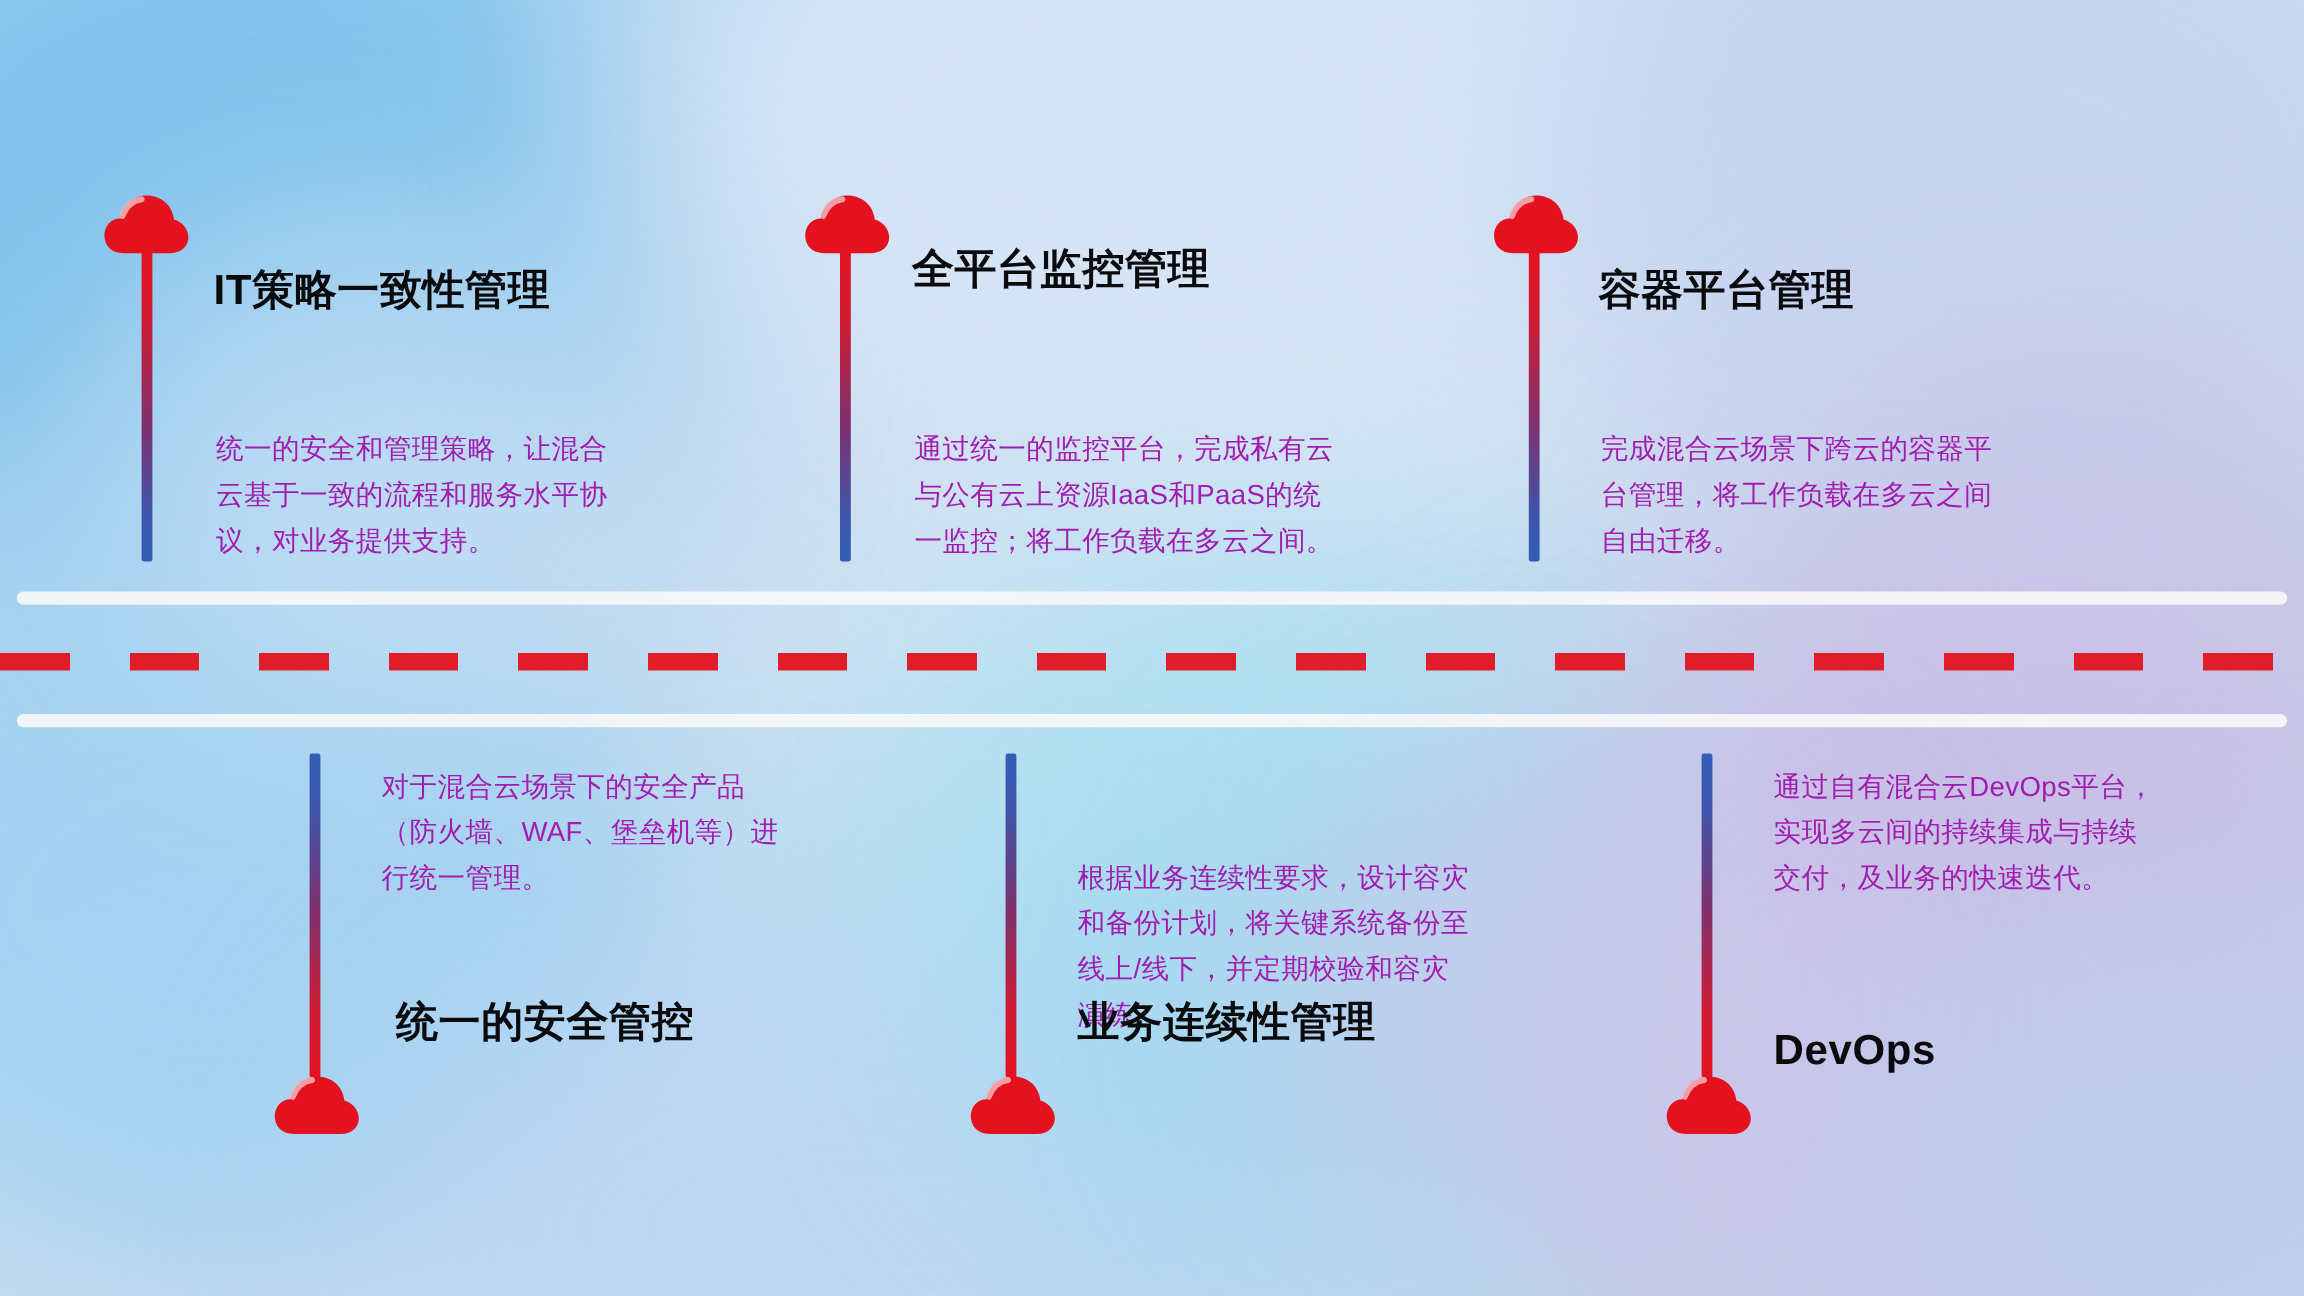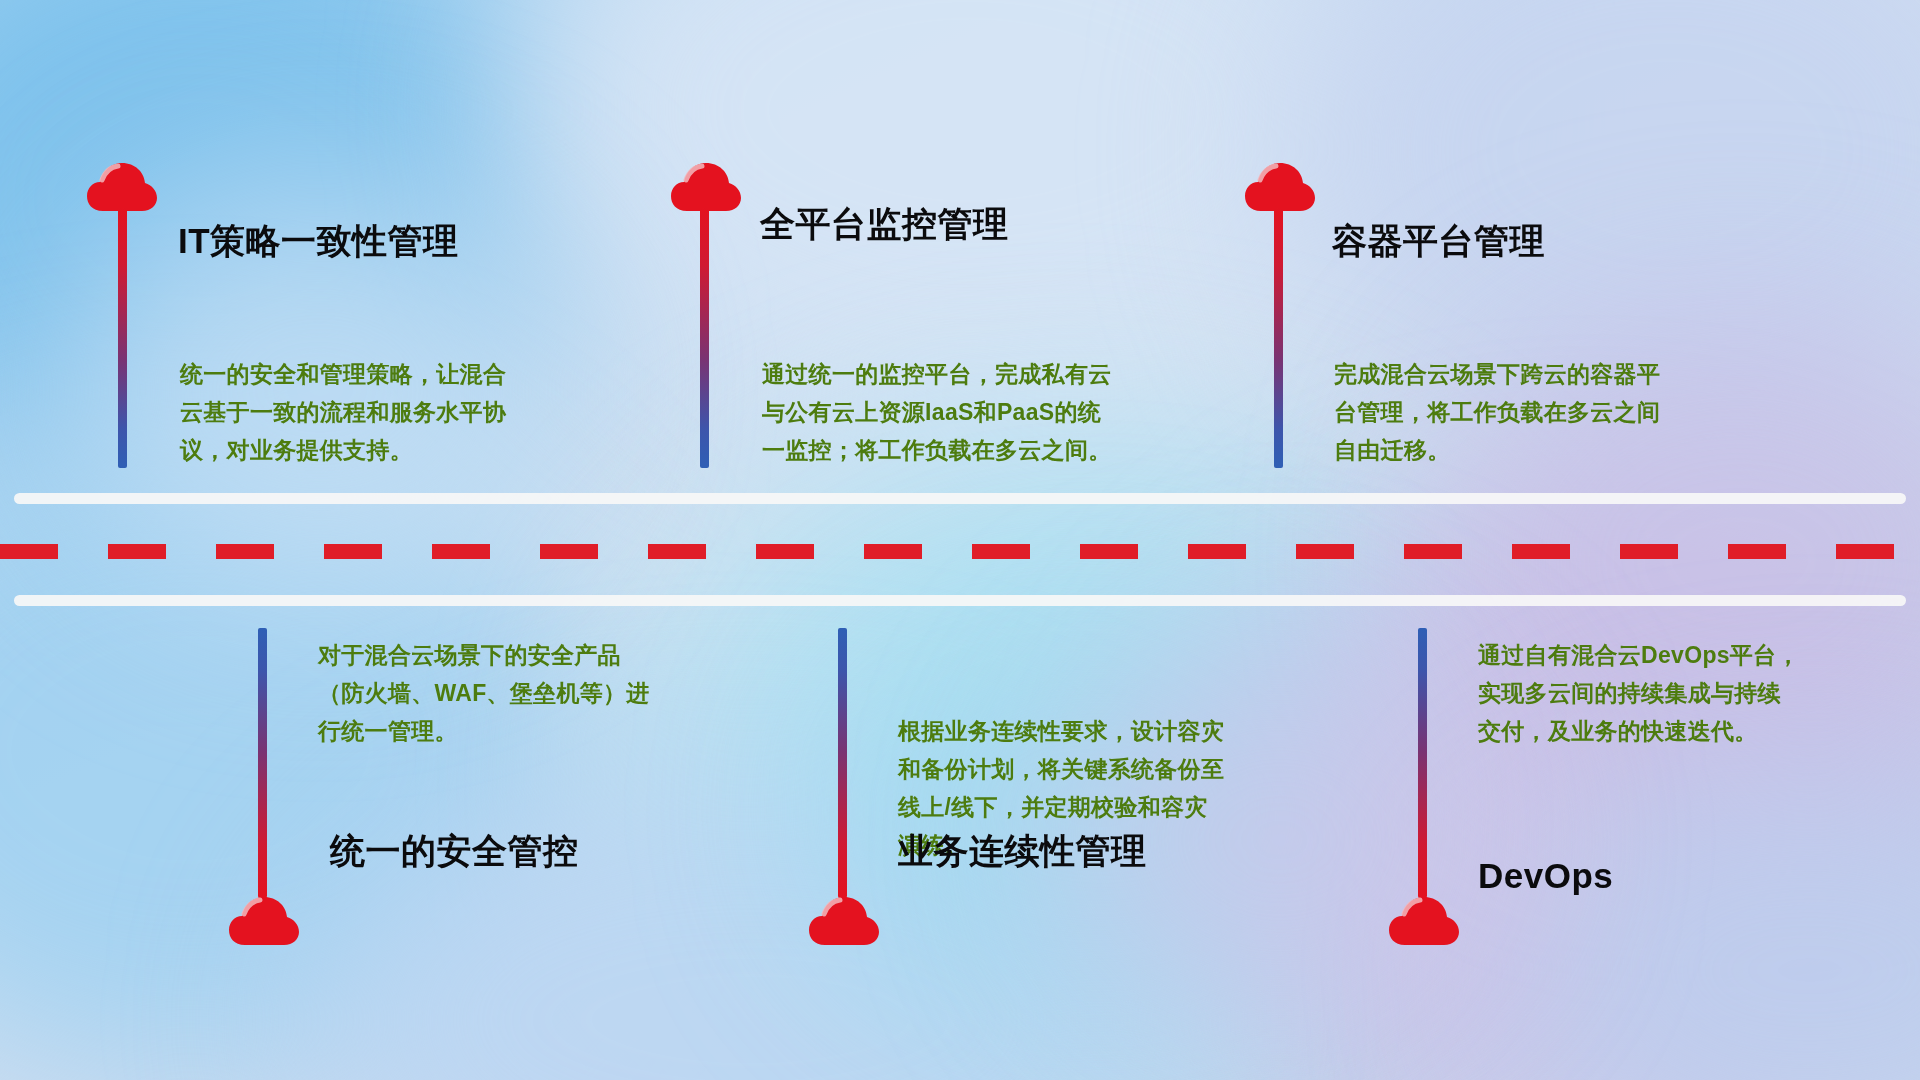--- a/index.html
+++ b/index.html
@@ -59,22 +59,22 @@
 
   .cloud{ position:absolute; width:72px; height:52px; }
 
   .title{
     position:absolute;
     font-size:35px; font-weight:700; color:#0b0b0d;
     letter-spacing:.5px; white-space:nowrap;
   }
   .body{
     position:absolute;
-    font-size:23px; line-height:38px; font-weight:700;
-    color:#4d7c0f; letter-spacing:.3px;
+    font-size:23px; line-height:38px; font-weight:400;
+    color:#a21caf; letter-spacing:.3px;
     white-space:pre-line;
   }
 </style>
 </head>
 <body>
 
 <div id="stage">
 
   <div class="bg-base"></div>
   <div class="blob b1"></div>

